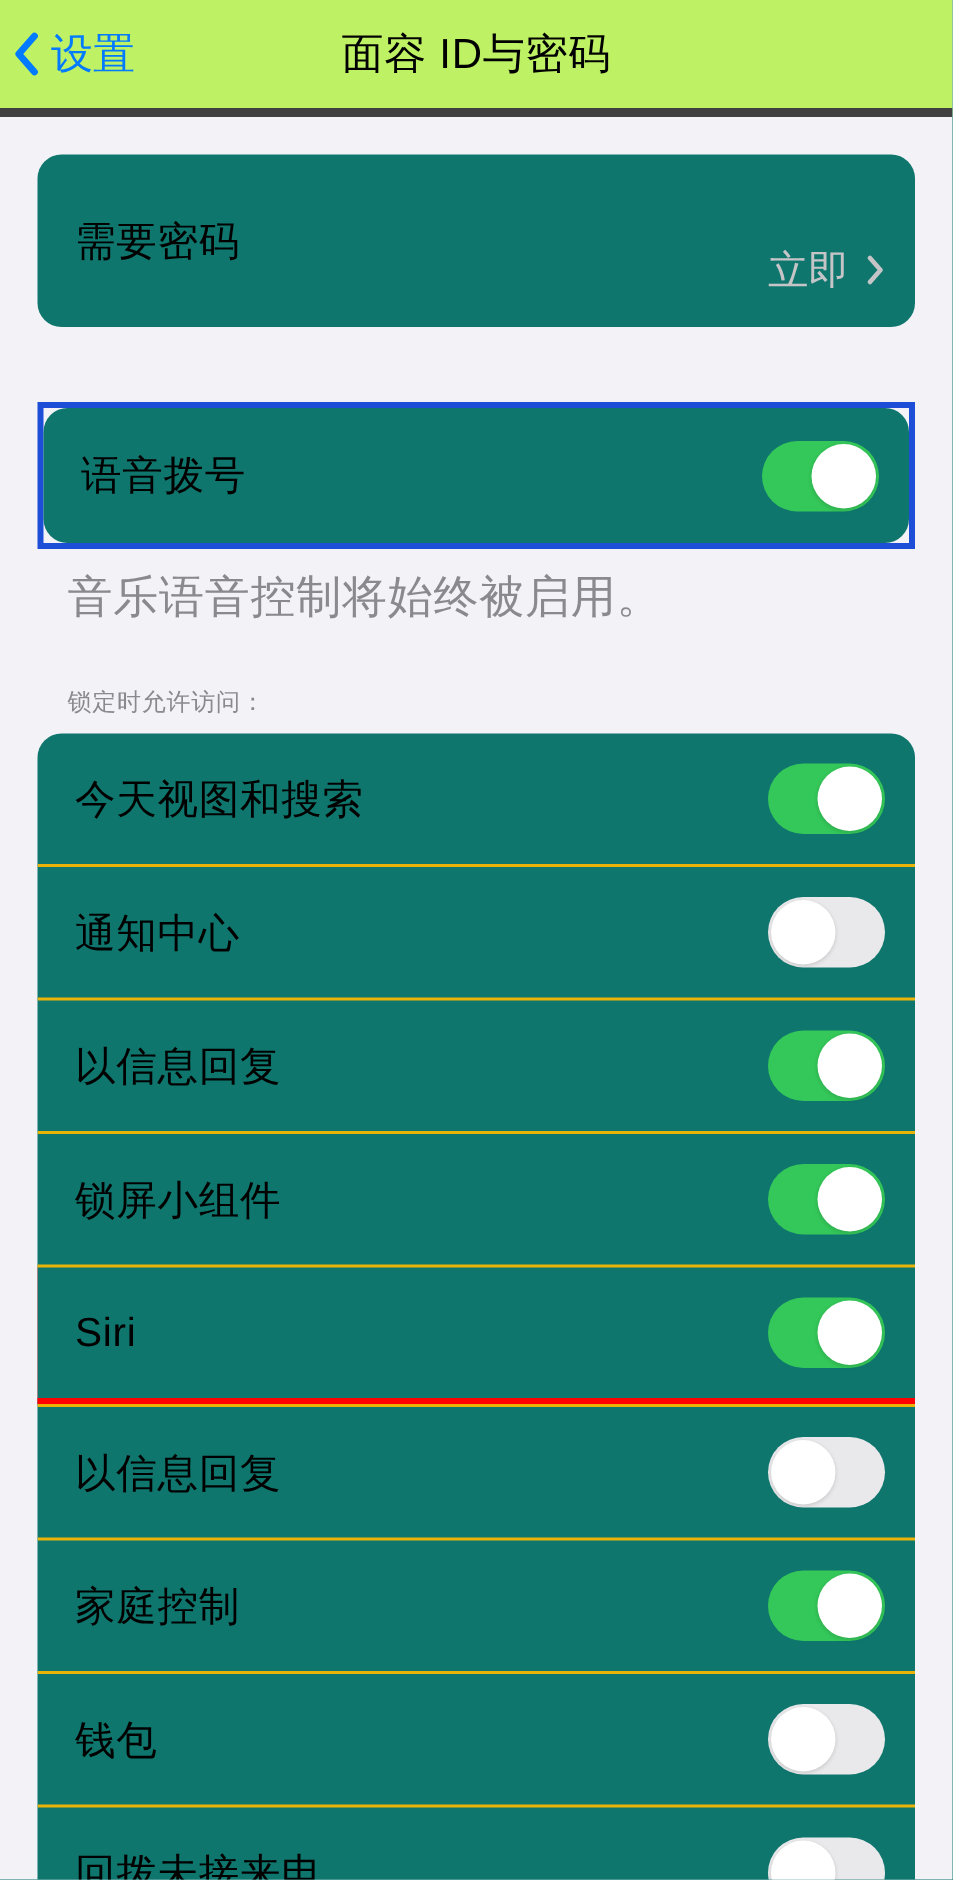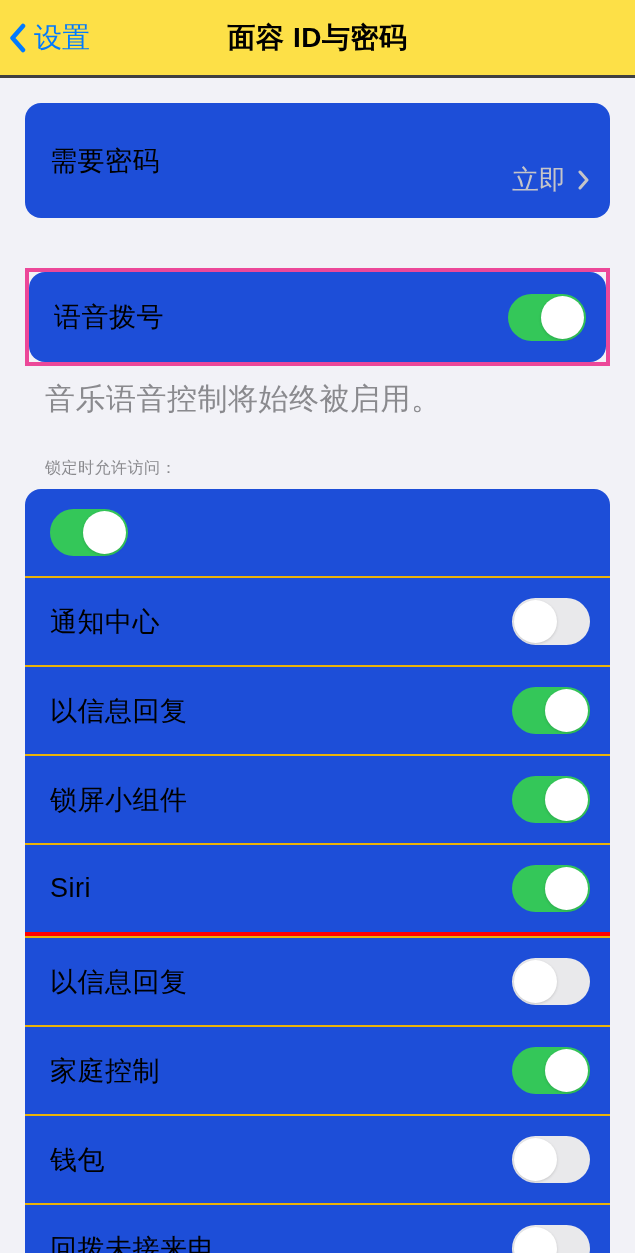--- a/index.html
+++ b/index.html
@@ -9,22 +9,22 @@
       font-family: -apple-system, BlinkMacSystemFont, "Helvetica Neue", Arial, sans-serif;
     }
     body {
       width: 635px;
       height: 1253px;
       background: #f2f2f7;
       overflow: hidden;
     }
     .header {
       height: 78px;
-      background: #fde047;
-      border-bottom: 3px solid #404040;
+      background: #bef264;
+      border-bottom: 6px solid #404040;
       display: flex;
       align-items: center;
       position: relative;
     }
     .back-btn {
       position: absolute;
       left: 8px;
       display: flex;
       align-items: center;
       color: #007aff;
@@ -38,35 +38,35 @@
     }
     .back-chevron svg {
       width: 100%;
       height: 100%;
     }
     .header-title {
       position: absolute;
       left: 50%;
       transform: translateX(-50%);
       font-size: 28px;
-      font-weight: 700;
+      font-weight: 400;
       color: #000;
       letter-spacing: 0.5px;
     }
     .content {
       padding: 0;
     }
     .group {
       margin-top: 30px;
     }
     .group:first-child {
       margin-top: 25px;
     }
     .cell-container {
-      background: #1d4ed8;
+      background: #0f766e;
       border-radius: 16px;
       margin: 0 25px;
       overflow: hidden;
     }
     .cell {
       display: flex;
       align-items: center;
       justify-content: space-between;
       padding: 20px 20px 20px 25px;
       min-height: 72px;
@@ -134,21 +134,21 @@
       line-height: 1.4;
       letter-spacing: 0.5px;
     }
     .section-header {
       padding: 0 45px 10px 45px;
       font-size: 16px;
       color: #8a8a8e;
       letter-spacing: 0.5px;
     }
     .highlight-box {
-      border: 4px solid #ec4899;
+      border: 4px solid #1d4ed8;
     }
     .group-voice {
       margin: 0 25px;
     }
     .group-voice .cell-container {
       margin: 0;
       border-radius: 16px;
     }
     .lock-group .cell {
       min-height: 78px;
@@ -208,20 +208,21 @@
         </div>
       </div>
     </div>
     <div class="footer-text">音乐语音控制将始终被启用。</div>
   </div>
 
   <div class="group" style="margin-top:38px;">
     <div class="section-header">锁定时允许访问：</div>
     <div class="cell-container lock-group" id="lock-list">
         <div class="cell">
+          <span class="cell-label">今天视图和搜索</span>
           <div class="toggle on">
             <div class="toggle-knob"></div>
           </div>
         </div>
         <div class="cell">
           <span class="cell-label">通知中心</span>
           <div class="toggle off">
             <div class="toggle-knob"></div>
           </div>
         </div>

